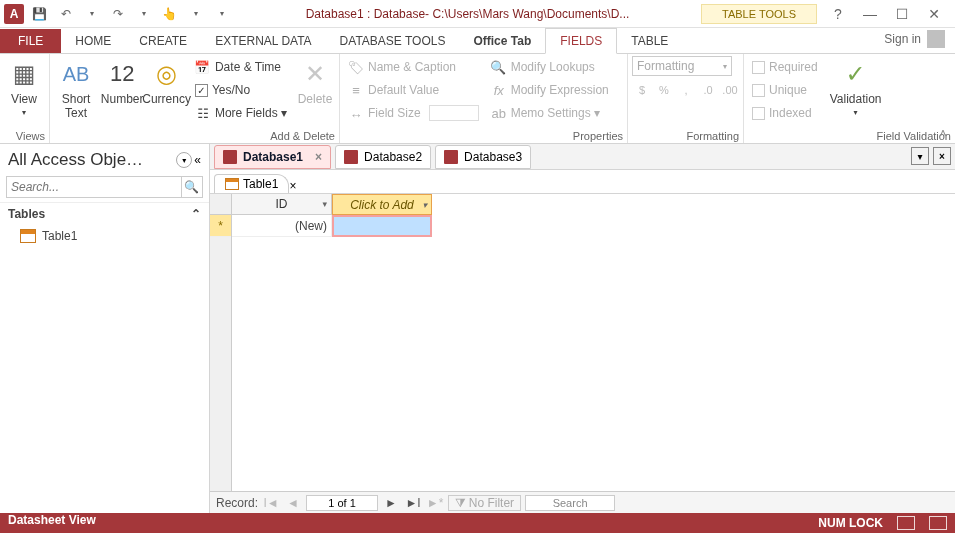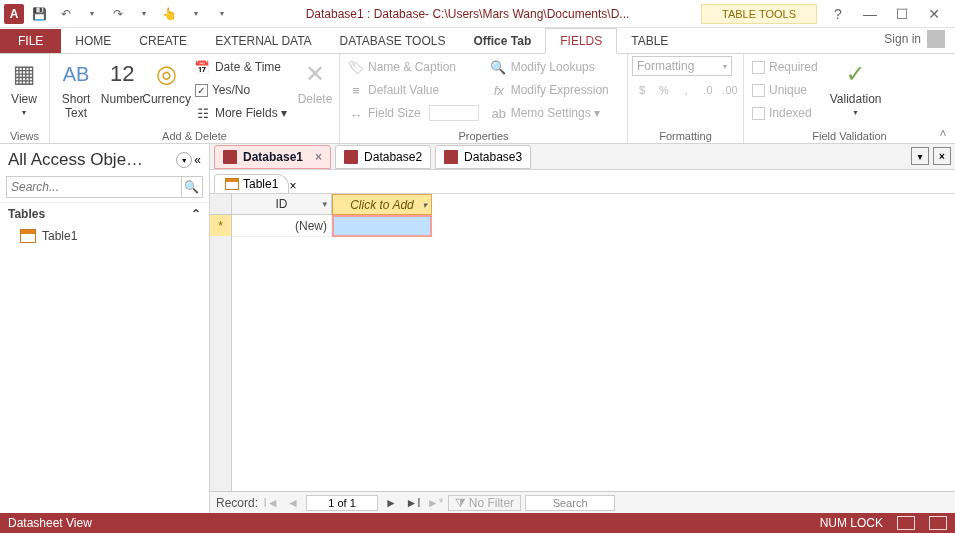--- a/index.html
+++ b/index.html
@@ -21,21 +21,21 @@
 .menutab.file { background:#a4373a; color:#fff; padding:5px 18px; }
 .menutab.active { border:1px solid #d4d4d4; border-bottom:1px solid #fff; background:#fff; color:#a4373a; margin-bottom:-1px; }
 .menutab.nocaps { text-transform:none;font-weight:bold; }
 .spacer { flex:1; }
 .signin { padding:5px 10px; color:#666; display:flex; align-items:center; gap:6px; }
 .avatar { width:18px; height:18px; background:#c0c0c0; }
 
 
 .ribbon { height:90px; background:#fff; border-bottom:1px solid #d4d4d4; display:flex; position:relative; }
 .group { border-right:1px solid #e1e1e1; display:flex; flex-direction:column; padding:2px 4px 0 4px; }
-.group-label { text-align:center; color:#666; font-size:11px; padding:1px 0; }
+.group-label { text-align:right; color:#666; font-size:11px; padding:1px 0; }
 .group-body { flex:1; display:flex; align-items:flex-start; gap:4px; }
 
 .big-btn { display:flex; flex-direction:column; align-items:center; gap:2px; padding:2px 4px; color:#444; min-width:40px; }
 .big-btn .icn { width:32px; height:32px; display:flex; align-items:center; justify-content:center; font-size:24px; color:#666; }
 .big-btn.dim { color:#b0b0b0; }
 .big-btn.dim .icn { color:#c8c8c8; }
 
 .stack { display:flex; flex-direction:column; gap:1px; }
 .sm-btn { display:flex; align-items:center; gap:4px; padding:1px 4px; color:#444; height:22px; white-space:nowrap; }
 .sm-btn.dim { color:#b0b0b0; }
@@ -93,21 +93,21 @@
 .cell.new { width:100px; background:#bfe0ff; border:2px solid #f4a0a0; }
 
 .recnav { height:22px; border-top:1px solid #ccc; background:#f5f5f5; display:flex; align-items:center; gap:4px; padding:4px 6px; font-size:11px; color:#555; }
 .recnav .rbtn { width:18px; height:16px; display:flex; align-items:center; justify-content:center; border:1px solid transparent; color:#555;}
 .recnav .rbtn.dim { color:#bbb; }
 .recnav input { width:72px; border:1px solid #ccc; height:16px; text-align:center; font-size:11px; }
 .recnav .filt { border:1px solid #ccc; padding:0 6px; color:#aaa; height:16px; display:flex; align-items:center; gap:3px;}
 .recnav .sbox { border:1px solid #ccc; width:90px; height:16px; padding:0 4px; color:#888; }
 
 
-.statusbar { height:20px; background:#a4373a; color:#fff; display:flex; align-items:center; padding:0 8px; font-size:11px; }
+.statusbar { height:20px; background:#a4373a; color:#fff; display:flex; padding:0 8px; font-size:11px;font-weight:bold; }
 .statusbar .sright { margin-left:auto; display:flex; gap:14px; align-items:center; }
 .view-icn { width:18px; height:14px; border:1px solid #fff; opacity:.8; }
 </style>
 </head>
 <body>
 
 <div class="titlebar">
   <div class="access-icon">A</div>
   <div class="qat">
     <div class="qat-btn">💾</div>

